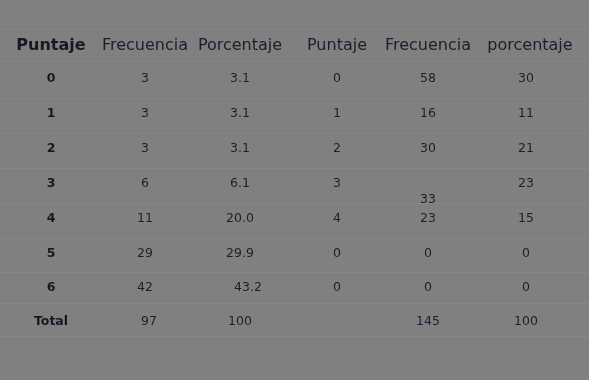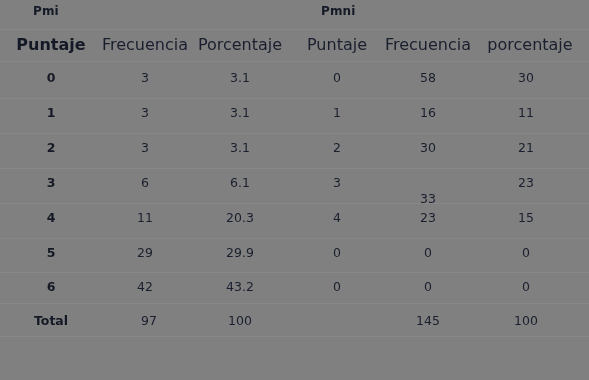--- a/index.html
+++ b/index.html
@@ -76,24 +76,20 @@
   <div class="rowline" style="top:61px"></div>
   <div class="rowline" style="top:98px"></div>
   <div class="rowline" style="top:133px"></div>
   <div class="rowline" style="top:168px"></div>
   <div class="rowline" style="top:203px"></div>
   <div class="rowline" style="top:238px"></div>
   <div class="rowline" style="top:272px"></div>
   <div class="rowline" style="top:303px"></div>
   <div class="rowline" style="top:336px"></div>
 
-  <div class="title-row">
-    <div class="tbl-title" id="title-pmi">Pmi</div>
-    <div class="tbl-title" id="title-pmni">Pmni</div>
-  </div>
 
   <div class="cell header bold" style="left:51px;  top:38px">Puntaje</div>
   <div class="cell header" style="left:145px; top:38px">Frecuencia</div>
   <div class="cell header" style="left:240px; top:38px">Porcentaje</div>
   <div class="cell header" style="left:337px; top:38px">Puntaje</div>
   <div class="cell header" style="left:428px; top:38px">Frecuencia</div>
   <div class="cell header" style="left:530px; top:38px">porcentaje</div>
 
   <div class="cell bold" style="left:51px;  top:71px">0</div>
   <div class="cell" style="left:145px; top:71px">3</div>
@@ -118,35 +114,35 @@
 
   <div class="cell bold" style="left:51px;  top:176px">3</div>
   <div class="cell" style="left:145px; top:176px">6</div>
   <div class="cell" style="left:240px; top:176px">6.1</div>
   <div class="cell" style="left:337px; top:176px">3</div>
   <div class="cell" style="left:428px; top:192px">33</div>
   <div class="cell" style="left:526px; top:176px">23</div>
 
   <div class="cell bold" style="left:51px;  top:211px">4</div>
   <div class="cell" style="left:145px; top:211px">11</div>
-  <div class="cell" style="left:240px; top:211px">20.3</div>
+  <div class="cell" style="left:240px; top:211px">20.0</div>
   <div class="cell" style="left:337px; top:211px">4</div>
   <div class="cell" style="left:428px; top:211px">23</div>
   <div class="cell" style="left:526px; top:211px">15</div>
 
   <div class="cell bold" style="left:51px;  top:246px">5</div>
   <div class="cell" style="left:145px; top:246px">29</div>
   <div class="cell" style="left:240px; top:246px">29.9</div>
   <div class="cell" style="left:337px; top:246px">0</div>
   <div class="cell" style="left:428px; top:246px">0</div>
   <div class="cell" style="left:526px; top:246px">0</div>
 
   <div class="cell bold" style="left:51px;  top:280px">6</div>
   <div class="cell" style="left:145px; top:280px">42</div>
-  <div class="cell" style="left:240px; top:280px">43.2</div>
+  <div class="cell" style="left:248px; top:280px">43.2</div>
   <div class="cell" style="left:337px; top:280px">0</div>
   <div class="cell" style="left:428px; top:280px">0</div>
   <div class="cell" style="left:526px; top:280px">0</div>
 
   <div class="cell bold" style="left:51px;  top:314px">Total</div>
   <div class="cell" style="left:149px; top:314px">97</div>
   <div class="cell" style="left:240px; top:314px">100</div>
   <div class="cell" style="left:337px; top:314px"></div>
   <div class="cell" style="left:428px; top:314px">145</div>
   <div class="cell" style="left:526px; top:314px">100</div>

